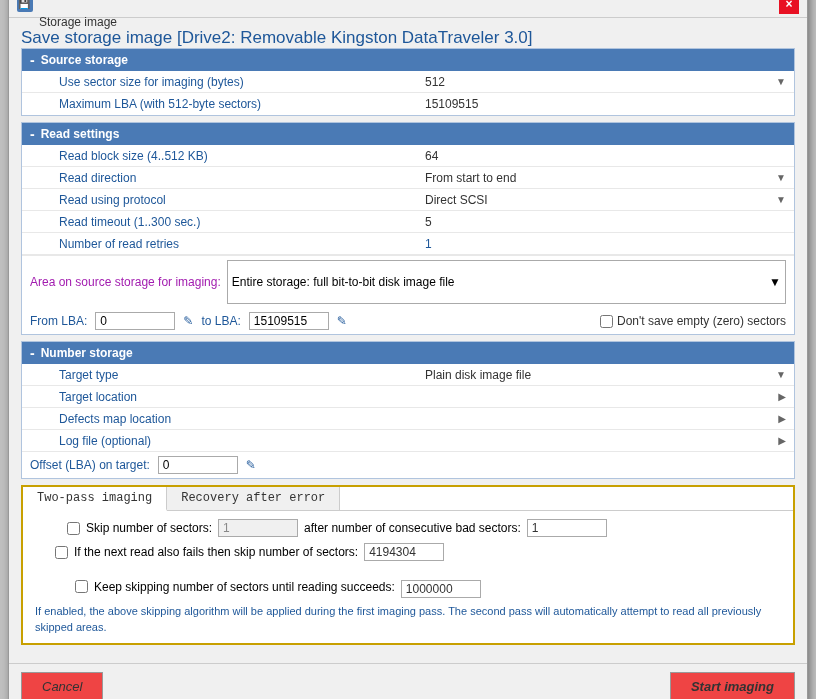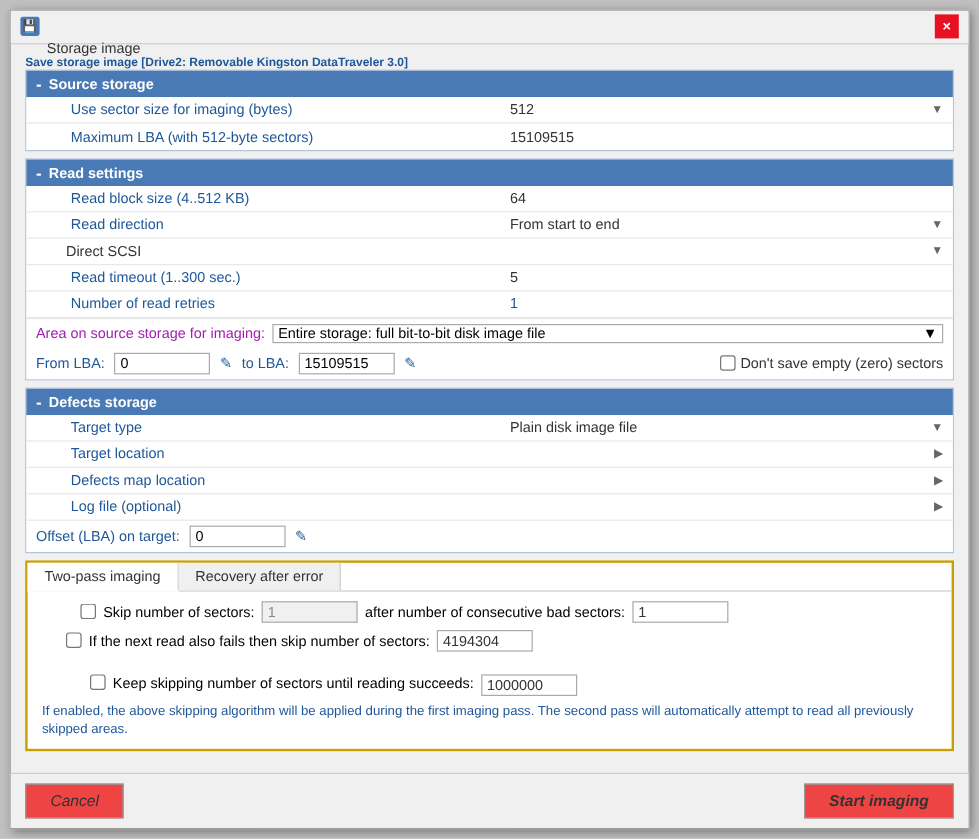--- a/index.html
+++ b/index.html
@@ -60,22 +60,22 @@
       display: flex;
       align-items: center;
       justify-content: center;
       font-weight: bold;
     }
     .window-content {
       padding: 10px 12px 10px 12px;
     }
     .page-title {
       color: #1e5799;
-      font-size: 10px;
-      font-weight: bold;
+      font-size: 17px;
+      font-weight: normal;
       margin-bottom: 0;
     }
     .section {
       border: 1px solid #b0c4de;
       margin-bottom: 6px;
     }
     .section-header {
       background: #4a7ab5;
       color: white;
       padding: 3px 8px;
@@ -133,21 +133,21 @@
       border-top: 1px solid #e8e8e8;
     }
     .area-label {
       color: #a21caf;
       font-size: 12px;
       white-space: nowrap;
     }
     .area-dropdown {
       flex: 1;
       border: 1px solid #aaa;
-      padding: 0 4px;
+      padding: 14px 4px;
       font-size: 12px;
       background: white;
       display: flex;
       align-items: center;
       justify-content: space-between;
     }
     .lba-row {
       display: flex;
       align-items: center;
       padding: 4px 8px;
@@ -199,20 +199,21 @@
       display: flex;
       border-bottom: 1px solid #ccc;
     }
     .tab {
       padding: 4px 14px;
       font-size: 12px;
       color: #333;
       cursor: pointer;
       border-right: 1px solid #ccc;
       background: #f0f0f0;
+      font-family: Liberation Mono, monospace;
     }
     .tab.active {
       background: white;
       border-bottom: 2px solid white;
       margin-bottom: -1px;
       color: #333;
     }
     .tabs-content {
       padding: 8px 12px;
     }
@@ -334,20 +335,21 @@
           </div>
         </div>
         <div class="row">
           <div class="row-label">Read direction</div>
           <div class="row-value">
             <span class="row-value-text">From start to end</span>
             <span class="dropdown-arrow">▼</span>
           </div>
         </div>
         <div class="row">
+          <div class="row-label">Read using protocol</div>
           <div class="row-value">
             <span class="row-value-text">Direct SCSI</span>
             <span class="dropdown-arrow">▼</span>
           </div>
         </div>
         <div class="row">
           <div class="row-label">Read timeout (1..300 sec.)</div>
           <div class="row-value">
             <span class="row-value-text">5</span>
           </div>
@@ -376,21 +378,21 @@
             <input type="checkbox" style="">
             <span>Don't save empty (zero) sectors</span>
           </label>
         </div>
       </div>
     </div>
 
     <div class="section">
       <div class="section-header">
         <span class="section-header-minus">-</span>
-        <span>Defects storage</span>
+        <span>Number storage</span>
       </div>
       <div class="section-body">
         <div class="row">
           <div class="row-label">Target type</div>
           <div class="target-row-value">
             <span>Plain disk image file</span>
             <span class="dropdown-arrow">▼</span>
           </div>
         </div>
         <div class="row">

